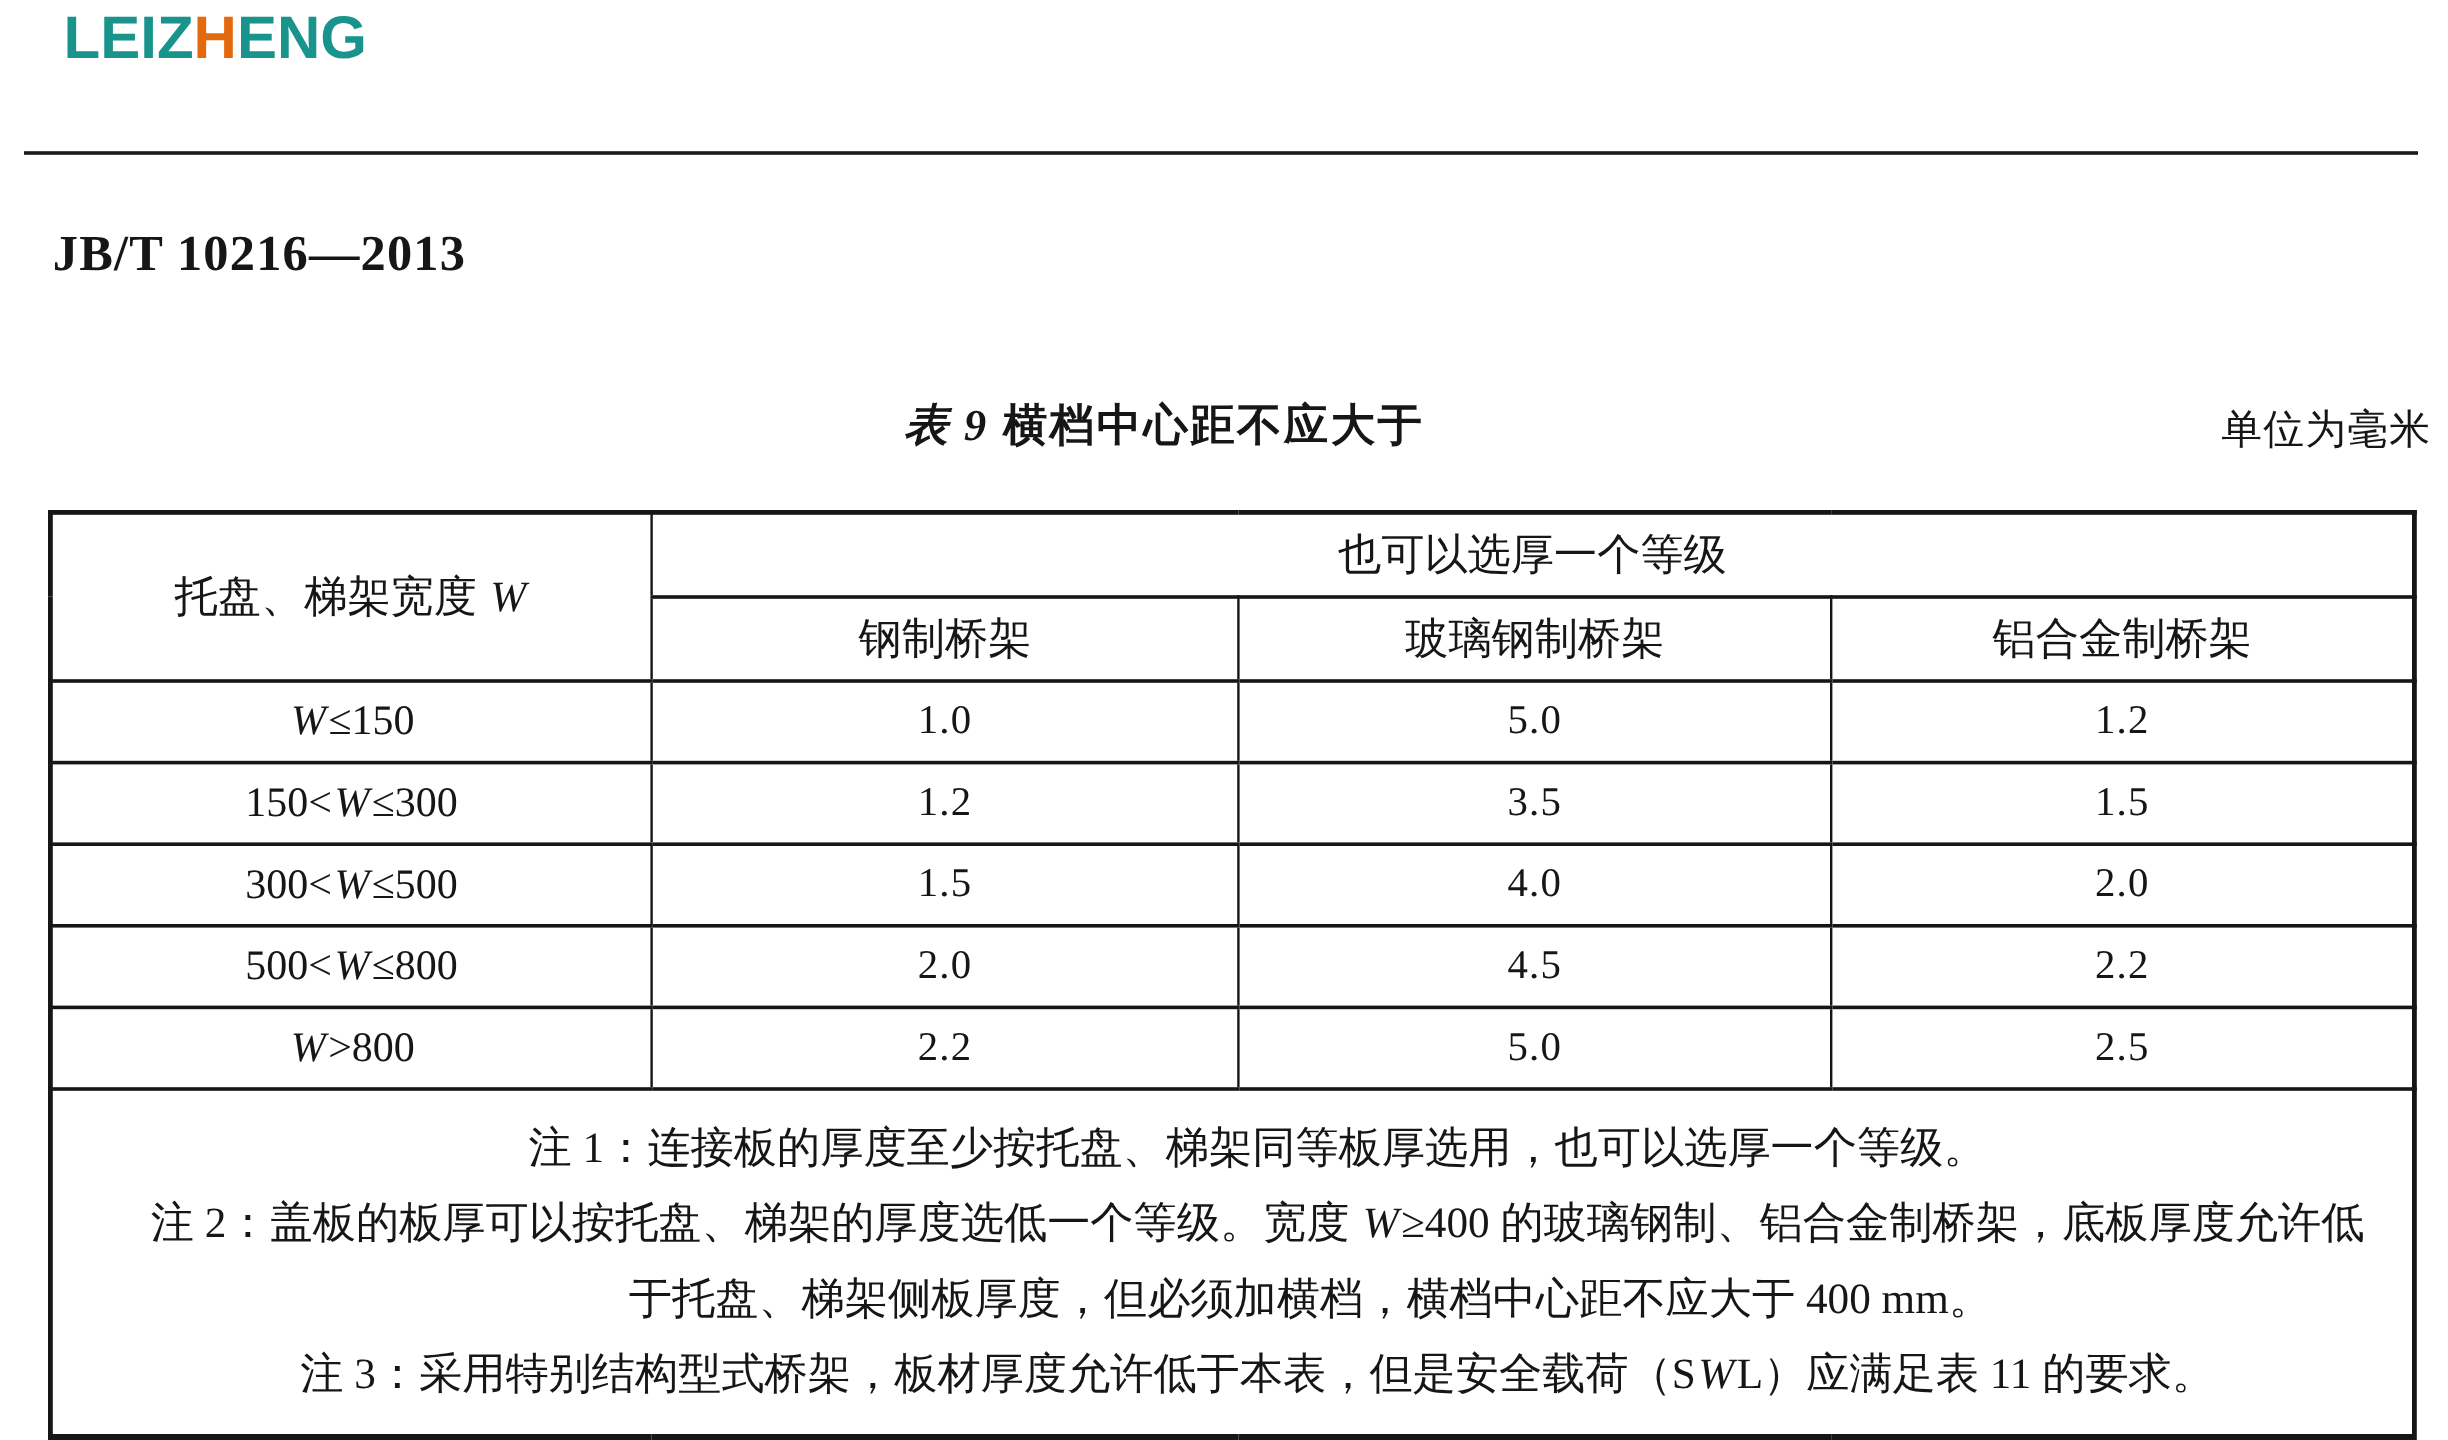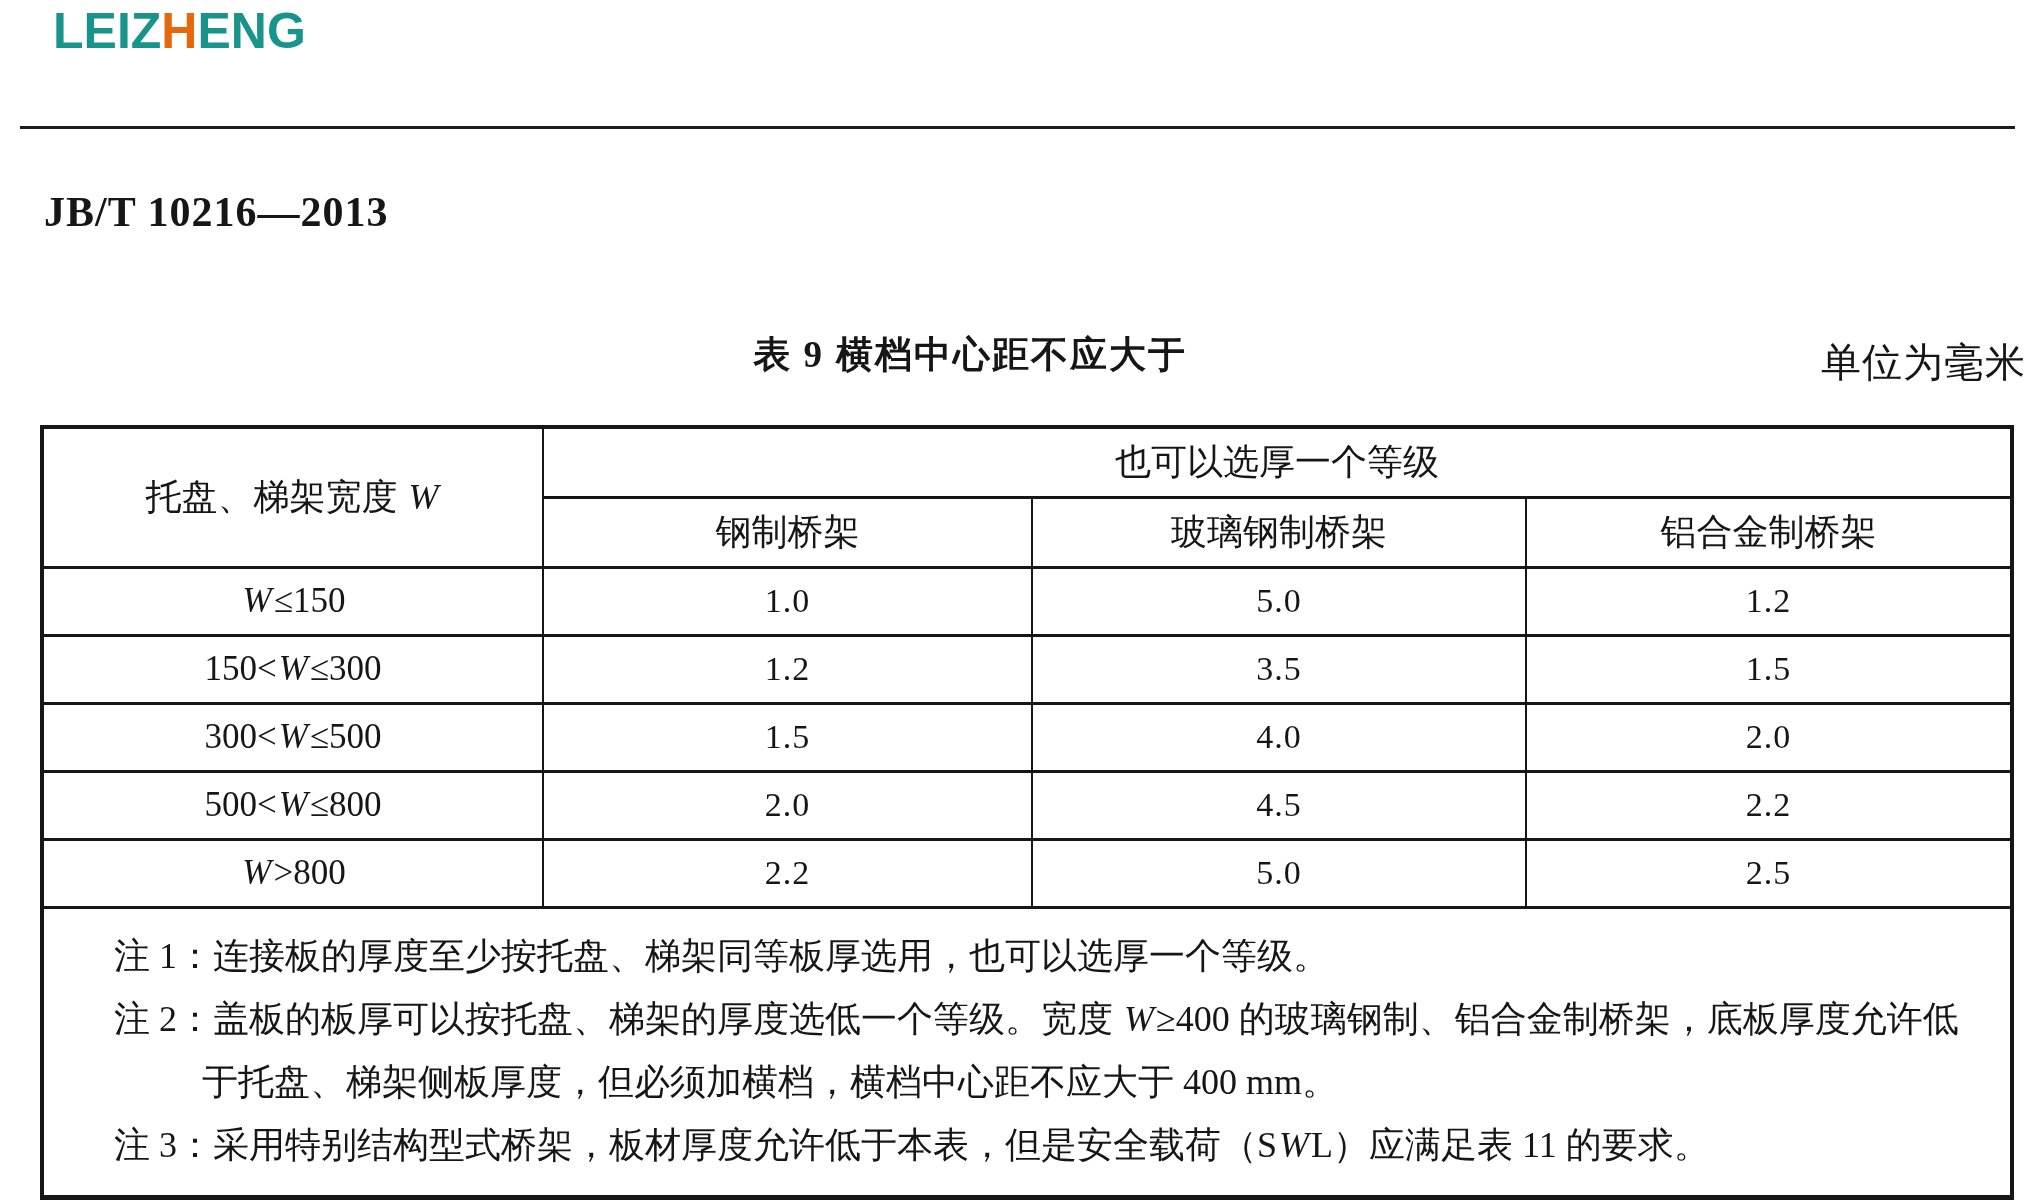--- a/index.html
+++ b/index.html
@@ -18,22 +18,22 @@
     font-weight:bold;font-size:54px;line-height:1;margin-top:7px;letter-spacing:5px;
   }
   
   .header-rule{position:absolute;left:20px;top:126px;width:1995px;height:3px;background:#1b1b1b;}
   
   .std-num{position:absolute;left:44px;top:188px;font-size:42px;font-weight:bold;letter-spacing:1px;}
   
   .caption-row{position:absolute;left:40px;top:330px;width:1970px;height:50px;}
   .caption{position:absolute;left:0;right:0;text-align:center;transform:translateX(-55px);
     font-size:37px;font-weight:bold;letter-spacing:2px;}
-  .cap-label{margin-right:12px;}
-  .unit-note{position:absolute;right:-16px;top:5px;font-size:40px;letter-spacing:1px;}
+  .cap-label{margin-right:12px;font-style:italic;}
+  .unit-note{position:absolute;right:-16px;top:5px;font-size:34px;letter-spacing:1px;}
   
   table.min-thickness{
     position:absolute;left:40px;top:425px;width:1970px;
     border-collapse:collapse;table-layout:fixed;
     border:4px solid #161616;border-bottom-width:6px;
   }
   .min-thickness th,.min-thickness td{
     border:2px solid #161616;border-top-width:3px;border-bottom-width:3px;
     text-align:center;vertical-align:middle;font-weight:normal;
     font-size:36px;padding:0;
@@ -41,21 +41,21 @@
   tr.hrow1{height:70px;}
   tr.hrow2{height:70px;}
   tr.drow{height:68px;}
   td.num{font-size:34px;letter-spacing:1px;margin-top:46px;}
   td.range{font-size:35px;}
   .notes-cell{
     text-align:left !important;vertical-align:top !important;
     padding:16px 28px 18px 70px !important;
     font-size:34px;line-height:63px;
   }
-  .note{padding-left:88px;text-indent:-88px;}
+  .note{padding-left:88px;text-indent:-88px;text-align:center;}
   .wexpr i{font-family:"Liberation Serif","DejaVu Serif",serif;font-style:italic;padding:0 2px;}
 </style>
 </head>
 <body>
 
 <div class="page">
 
   <header class="logo">
     <div class="logo-latin" style="color: rgb(24, 148, 140);"><span>LEIZ</span><span class="accent" style="color: rgb(228, 105, 13);">H</span><span>ENG</span></div>
   </header>

